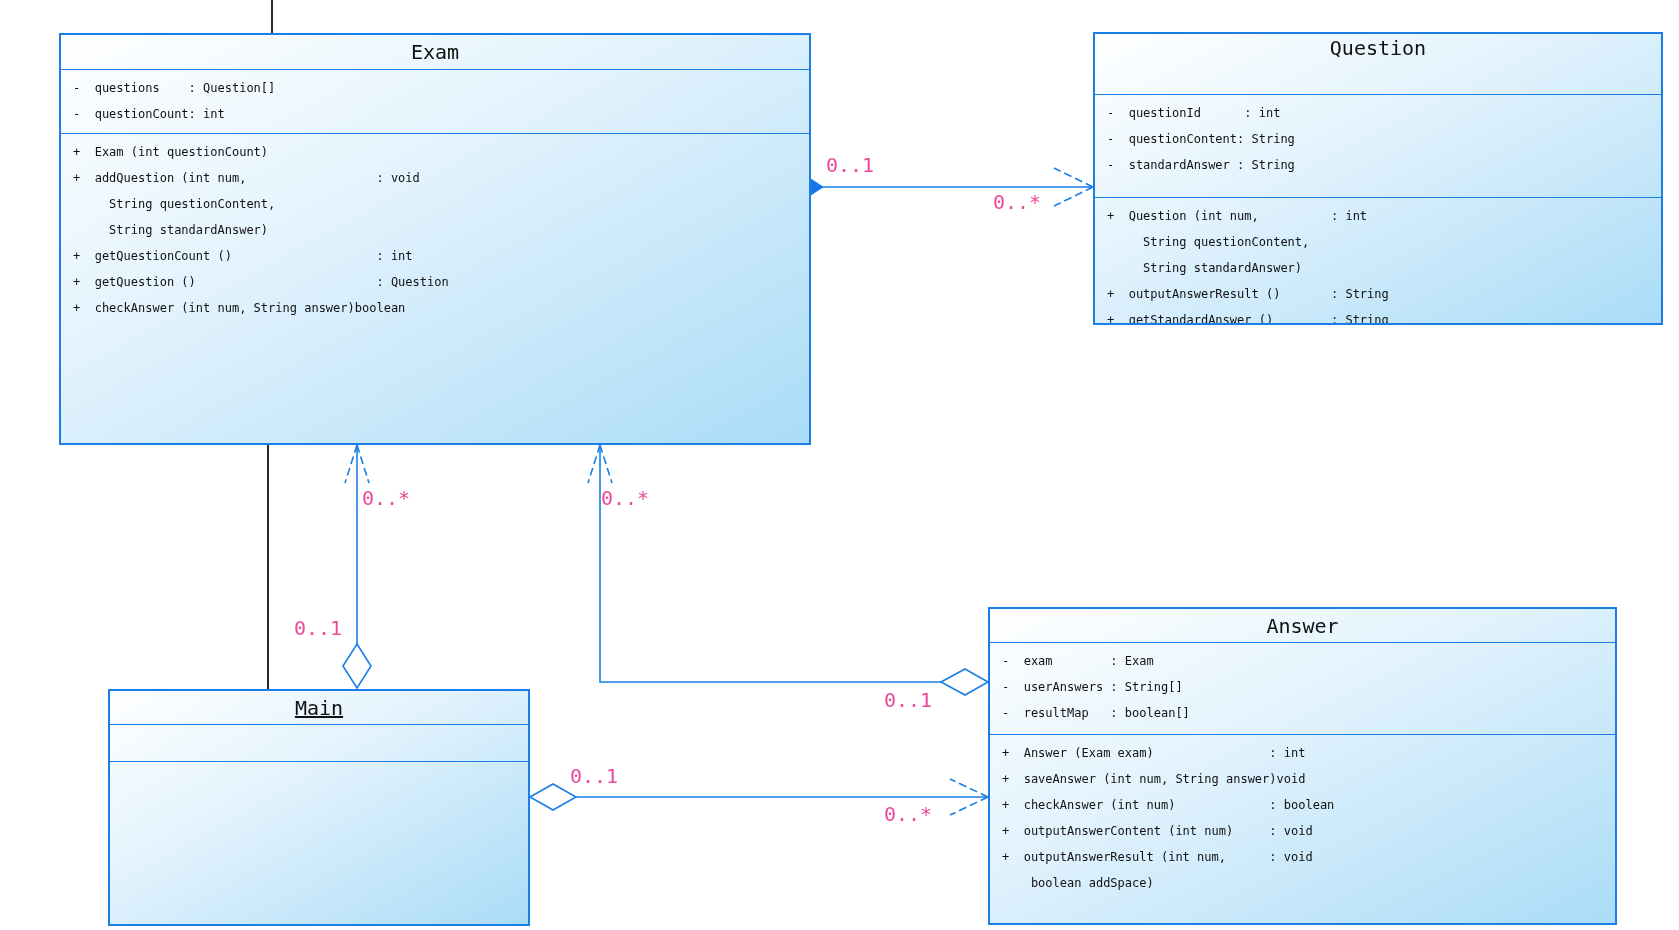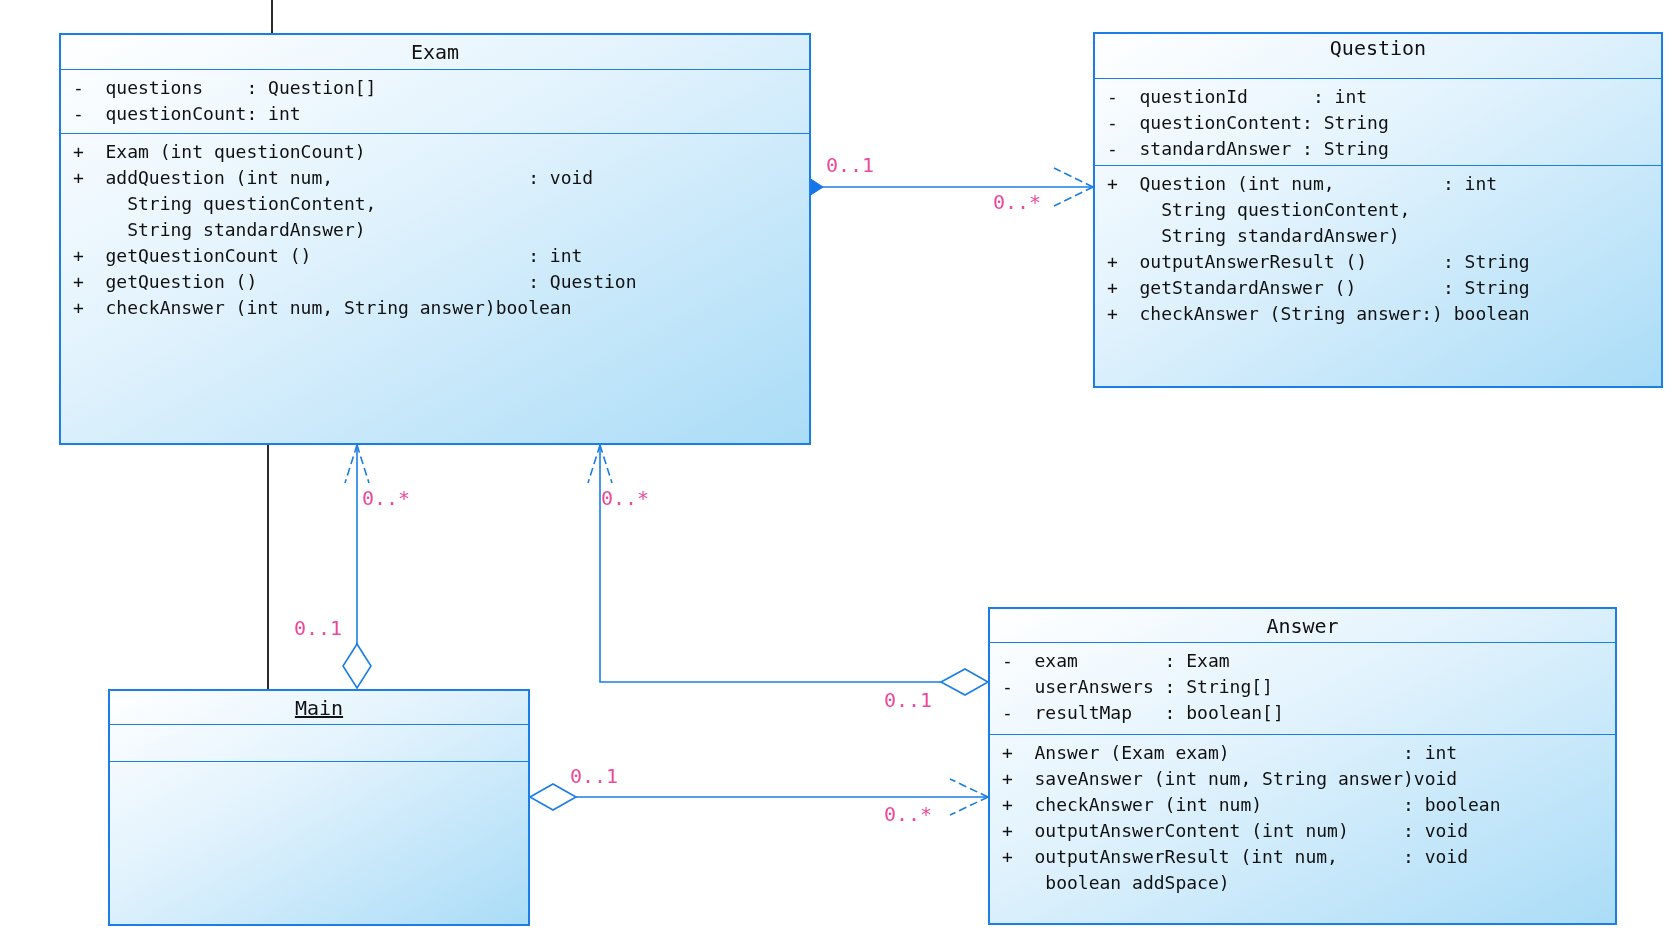--- a/index.html
+++ b/index.html
@@ -27,30 +27,30 @@
   .uml-compartment{
     border-top:1px solid #1a7ee6;
     flex:0 0 auto;
     overflow:hidden;
   }
   .uml-compartment.last{flex:1 1 auto;}
   .uml-compartment pre{
     margin:0;
     padding:5px 0 0 12px;
     font-family:"DejaVu Sans Mono","Liberation Mono",monospace;
-    font-size:18px;
+    font-size:12px;
     line-height:26px;
     color:#111;
     white-space:pre;
   }
   
   .box-exam    {left:25px;  top:33px;  width:752px; height:412px;margin-left:34px;}
   .box-exam     .uml-title{height:34px;}
   .box-exam     .c-attrs{height:63px;}
-  .box-question{left:1093px;top:32px;  width:570px; height:356px;}
+  .box-question{left:1093px;top:32px;  width:570px; height:293px;gap:16px;}
   .box-question .uml-title{height:28px;}
   .box-question .c-attrs{height:86px;margin-top:16px;}
   .box-answer  {left:988px; top:607px; width:629px; height:318px;}
   .box-answer   .uml-title{height:33px;}
   .box-answer   .c-attrs{height:91px;}
   .box-main    {left:108px; top:689px; width:422px; height:237px;}
   .box-main     .uml-title{height:33px;text-decoration:underline;}
   .box-main     .c-attrs{height:36px;}
 
   .connector-layer{position:absolute;left:0;top:0;width:1679px;height:930px;}

